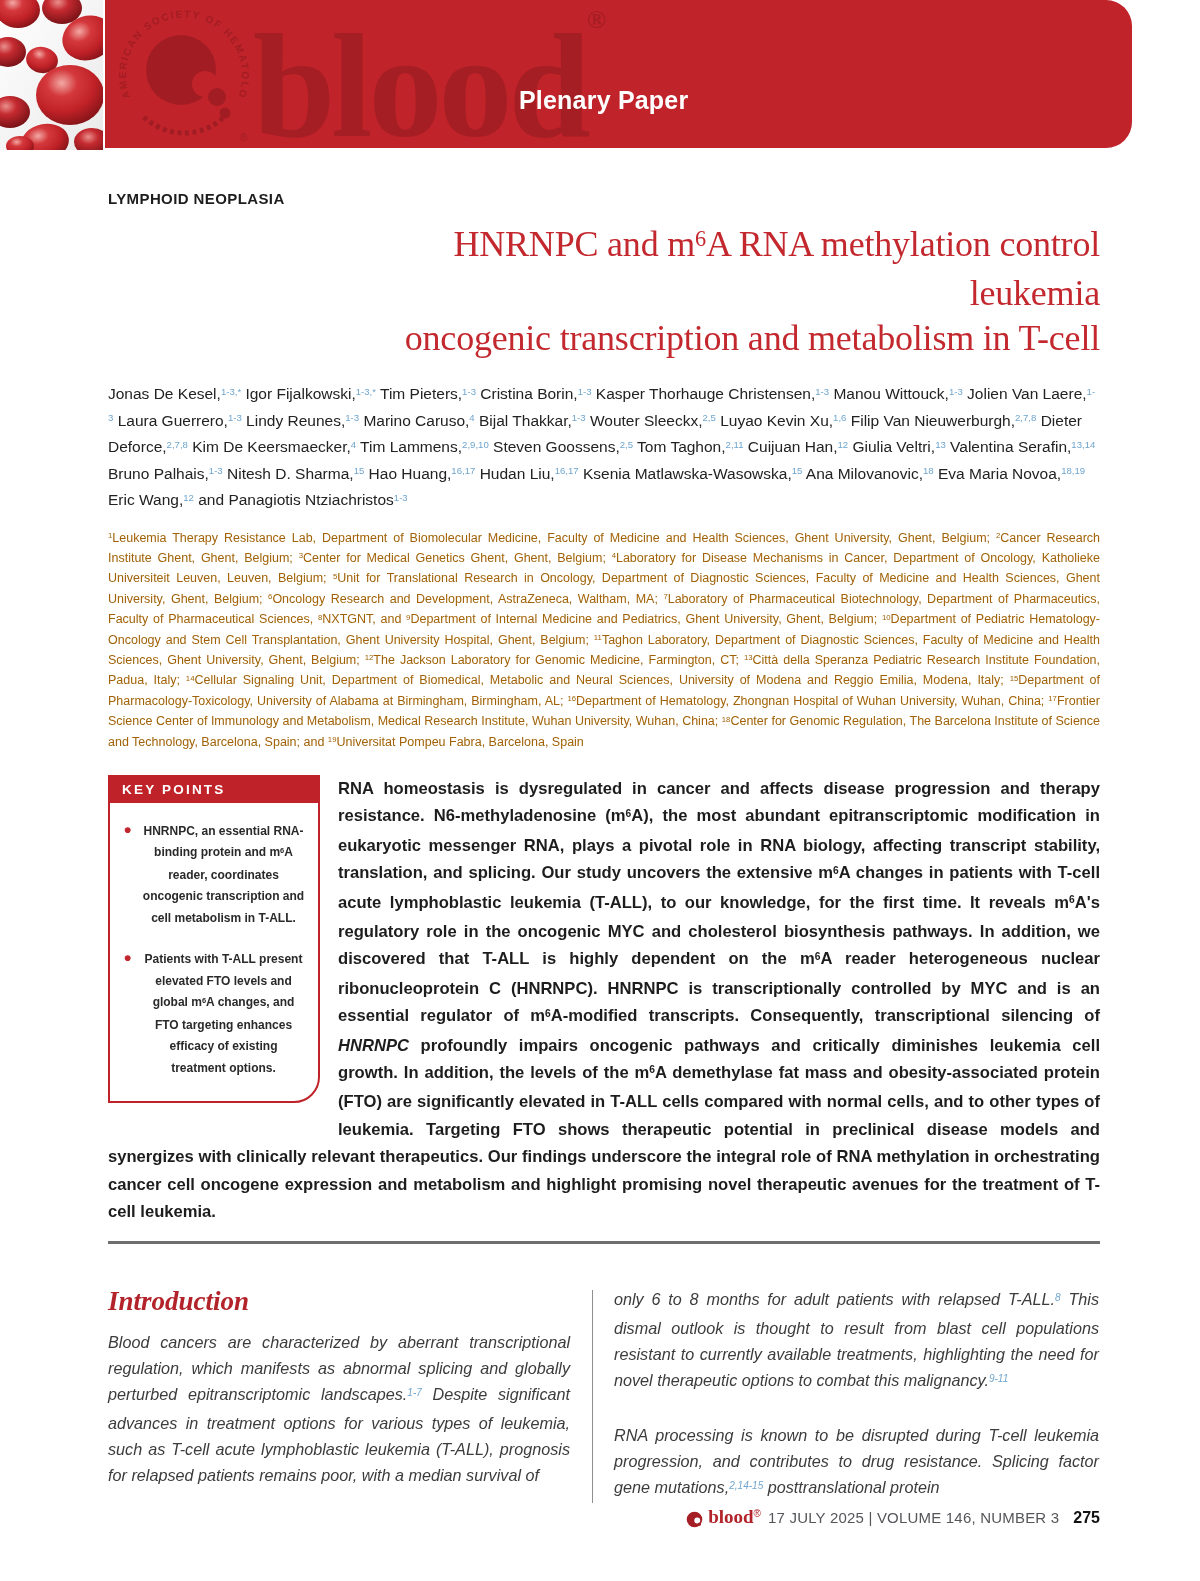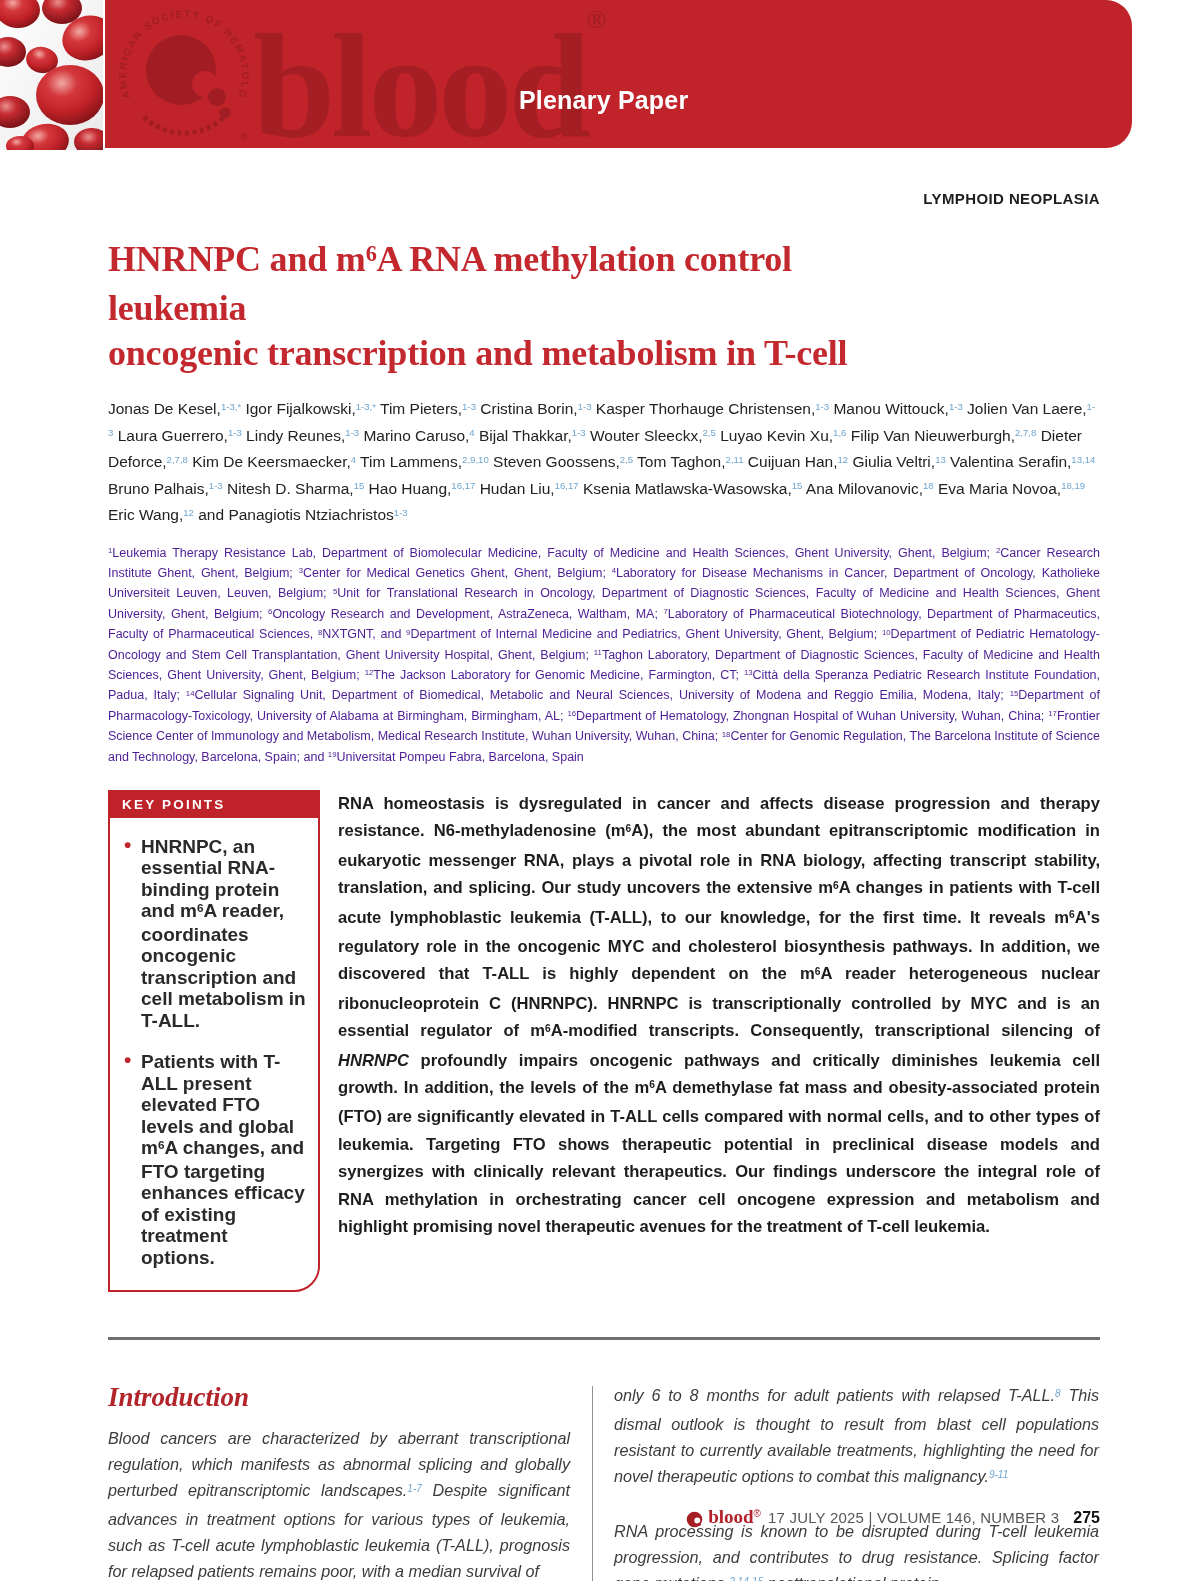--- a/index.html
+++ b/index.html
@@ -21,45 +21,45 @@
     font-family:"Liberation Serif", serif; font-weight:bold;
     font-size:148px; color:#a51e24; letter-spacing:-4px;
   }
   .wordmark .reg { font-size:26px; letter-spacing:0; vertical-align:super; position:relative; top:-58px; }
   .banner-label {
     position:absolute; left:414px; top:86px; color:#ffffff;
     font-weight:bold; font-size:25px; letter-spacing:0.2px;
   }
   
   .content { position:absolute; left:108px; top:150px; width:992px; }
-  .section-label { margin-top:40px; font-size:15px; font-weight:bold; color:#1d1d1d; letter-spacing:0.4px;text-align:right; }
+  .section-label { margin-top:40px; font-size:15px; font-weight:bold; color:#1d1d1d; letter-spacing:0.4px; }
   .title {
-    margin-top:30px; font-family:"Liberation Serif", serif; font-weight:bold;
-    font-size:36px; line-height:45px; color:#c3282e; letter-spacing:-0.2px;
+    margin-top:15px; font-family:"Liberation Serif", serif; font-weight:normal;
+    font-size:36px; line-height:45px; color:#c3282e; letter-spacing:-0.2px;text-align:right;
   }
   sup { font-size:62%; vertical-align:baseline; position:relative; top:-0.45em; }
   .ref { color:#6fa5ce; }
   .it { font-style:italic; }
   .authors { margin-top:21px; font-size:15.5px; line-height:24.5px; color:#222222; }
-  .affils { margin-top:14px; font-size:12.5px; line-height:18.4px; color:#4c1d95; text-align:justify; }
+  .affils { margin-top:14px; font-size:12.5px; line-height:18.4px; color:#a16207; text-align:justify; }
   
   .kp-row { margin-top:22px; }
   .kp-row::after { content:""; display:block; clear:both; }
   .kp-box {
     float:left; width:212px; margin-right:18px; margin-bottom:29px;
     border:2px solid #bf2329; border-radius:0 0 26px 0; background:#fff;
   }
   .kp-head {
     background:#bf2329; color:#fff; font-size:13.5px; font-weight:bold;
     letter-spacing:2.2px; padding:5px 12px 6px 12px;
   }
   .kp-list { list-style:none; padding:18px 12px 18px 15px; }
   .kp-list li {
     position:relative; padding-left:16px; margin-bottom:20px;
-    font-weight:bold; font-size:19px; line-height:21.5px; color:#2a2a2a;
+    font-weight:bold; font-size:12px; line-height:21.5px; color:#2a2a2a;text-align:center;
   }
   .kp-list li:last-child { margin-bottom:4px; }
   .kp-list li::before {
     content:"\2022"; position:absolute; left:-1px; top:-2px;
     color:#c0262c; font-size:21px;
   }
   .abstract {
     font-weight:bold; font-size:16.6px; line-height:27.4px;
     color:#1d1d1d; text-align:justify;
   }

